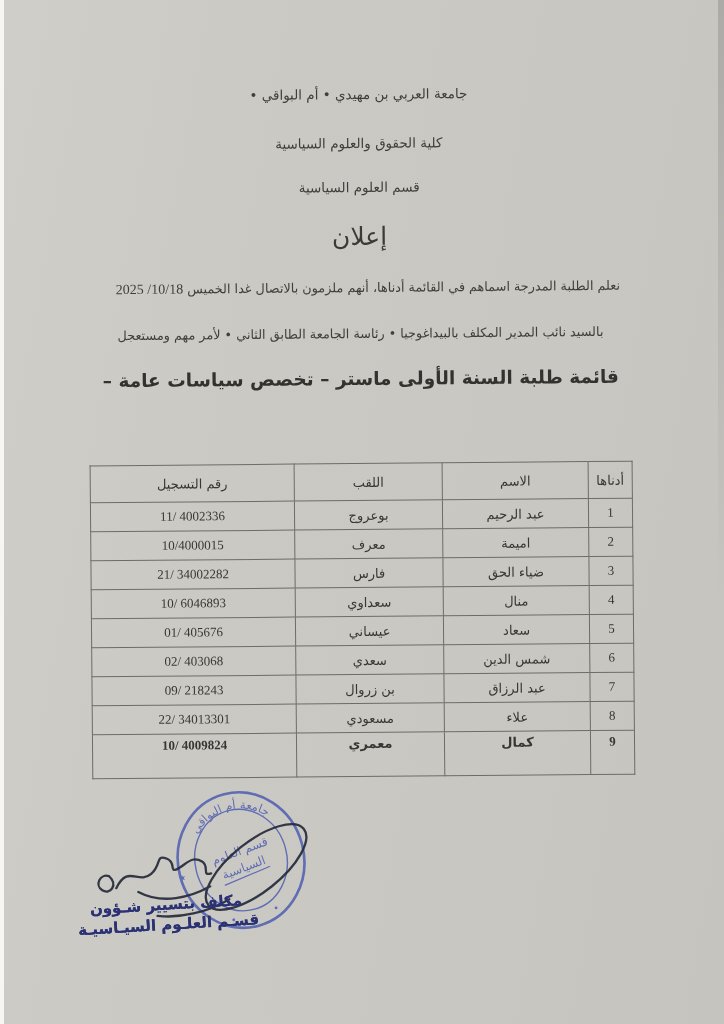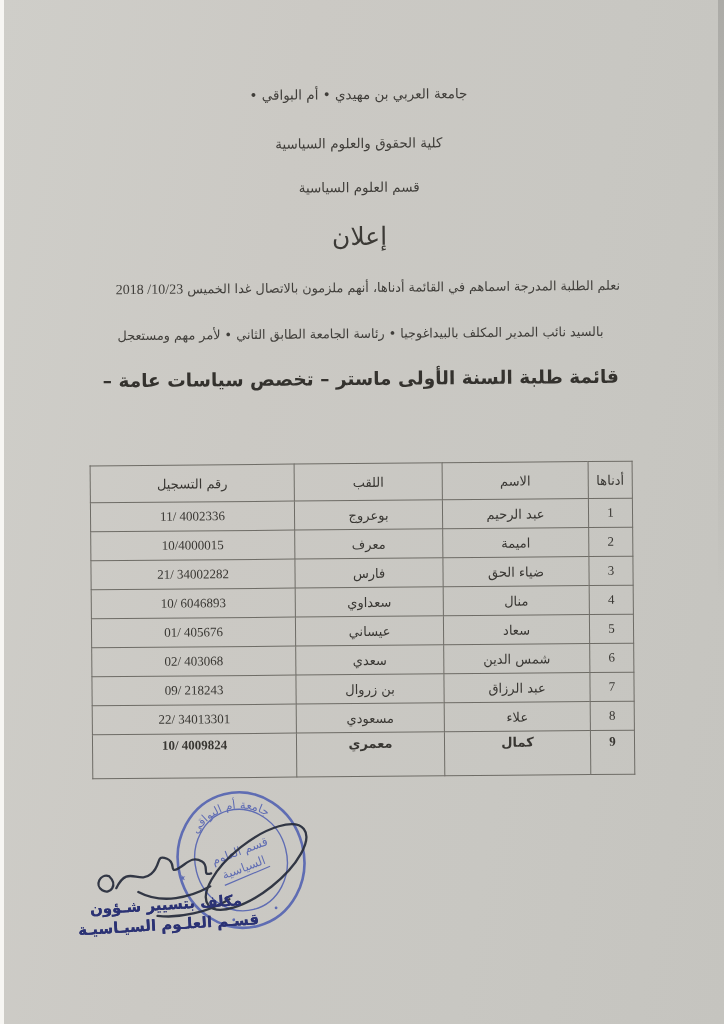--- a/index.html
+++ b/index.html
@@ -57,21 +57,21 @@
   <div class="doc">
 
     <div class="c-line hdr1">جامعة العربي بن مهيدي • أم البواقي •</div>
     <div class="c-line hdr2">كلية الحقوق والعلوم السياسية</div>
     <div class="c-line hdr3">قسم العلوم السياسية</div>
 
     <div class="c-line title">إعلان</div>
 
     <div class="para1">
       <span>نعلم الطلبة المدرجة اسماهم في القائمة أدناها، أنهم ملزمون بالاتصال غدا الخميس</span>
-      <span class="date" dir="ltr">2018 /10/23</span>
+      <span class="date" dir="ltr">2025 /10/18</span>
     </div>
     <div class="c-line para2">بالسيد نائب المدير المكلف بالبيداغوجيا • رئاسة الجامعة الطابق الثاني • لأمر مهم ومستعجل</div>
 
     <div class="c-line list-title">قائمة طلبة السنة الأولى ماستر – تخصص سياسات عامة –</div>
 
     <table class="roster">
       <colgroup>
           <col style="width:44px">
           <col style="width:146px">
           <col style="width:148px">

